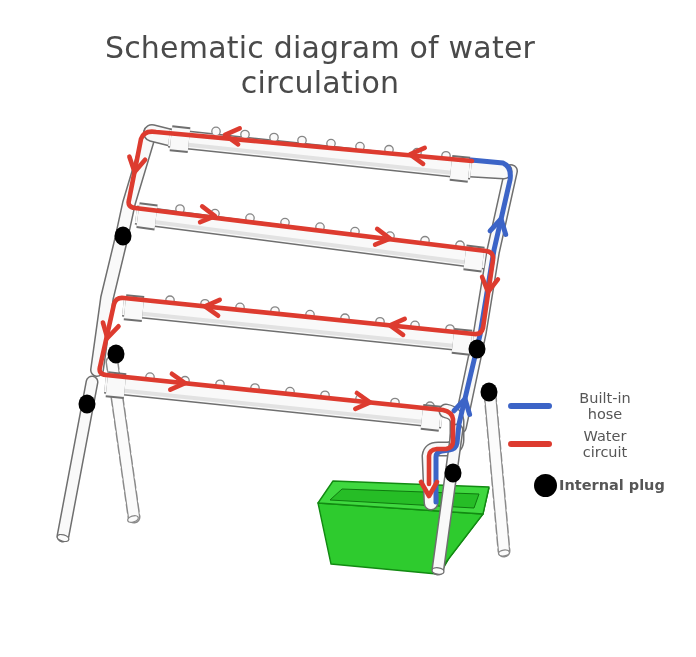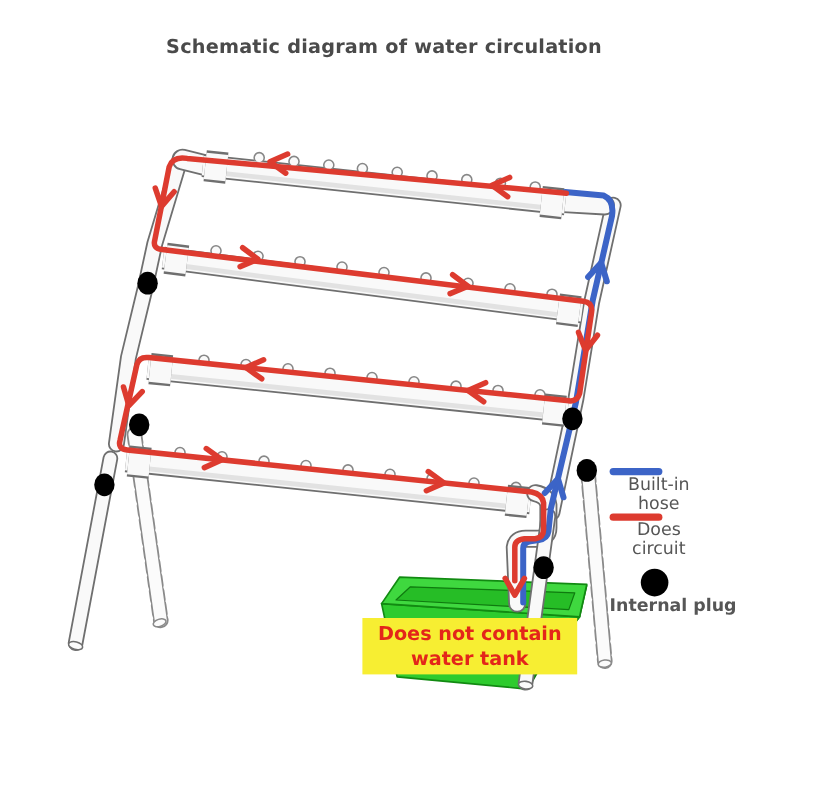--- a/index.html
+++ b/index.html
@@ -3,31 +3,31 @@
 <meta charset="utf-8">
 <style>
   html,body{margin:0;padding:0;background:#ffffff;}
   #stage{
     position:relative;width:696px;height:657px;background:#ffffff;overflow:hidden;
     font-family:"DejaVu Sans","Liberation Sans",sans-serif;
   }
   #diagram-svg{position:absolute;left:0;top:0;}
   .title{
     position:absolute;left:100px;top:30px;width:440px;
-    text-align:center;font-weight:bold;font-size:16px;line-height:1.17;
+    text-align:center;font-weight:normal;font-size:30px;line-height:1.17;
     color:#4a4a4a;letter-spacing:0.2px;
   }
   .note{
     position:absolute;left:302px;top:515px;width:179px;height:47px;
     background:#f7ee32;color:#e3261a;font-weight:bold;font-size:16px;
     line-height:1.3;display:flex;align-items:center;justify-content:center;
     text-align:center;padding:0 6px;box-sizing:border-box;
   }
   .legend{position:absolute;left:508px;top:390px;width:185px;color:#565656;font-size:14.5px;}
-  .legend-row{position:absolute;left:0;display:flex;align-items:flex-start;flex-direction:column;}
+  .legend-row{position:absolute;left:0;display:flex;align-items:center;}
   .legend-row.r1{top:0;}
   .legend-row.r2{top:38px;}
   .legend-row.r3{top:84px;font-weight:bold;}
   .swatch-line{width:44px;height:5.5px;border-radius:3px;flex:0 0 auto;margin-right:12px;}
   .swatch-line.blue{background:#3c64c7;}
   .swatch-line.red{background:#dd3b2f;}
   .swatch-dot{width:23px;height:23px;border-radius:50%;background:#000;flex:0 0 auto;margin-left:26px;margin-right:2px;}
   .legend-label{width:82px;text-align:center;line-height:1.12;}
   .legend-label.single{width:auto;text-align:left;white-space:nowrap;}
 </style>
@@ -208,30 +208,29 @@
       <ellipse cx="116" cy="354" rx="8.5" ry="9.5"></ellipse>
       <ellipse cx="87" cy="404" rx="8.5" ry="9.5"></ellipse>
       <ellipse cx="477" cy="349" rx="8.5" ry="9.5"></ellipse>
       <ellipse cx="489" cy="392" rx="8.5" ry="9.5"></ellipse>
       <ellipse cx="453" cy="473" rx="8.5" ry="9.5"></ellipse>
     </g>
   </svg>
 
   <div class="title">Schematic diagram of water circulation</div>
 
-  <div class="note">Does not contain water tank</div>
 
   <div class="legend">
     <div class="legend-row r1">
       <span class="swatch-line blue"></span>
       <span class="legend-label">Built-in hose</span>
     </div>
     <div class="legend-row r2">
       <span class="swatch-line red"></span>
-      <span class="legend-label">Does circuit</span>
+      <span class="legend-label">Water circuit</span>
     </div>
     <div class="legend-row r3">
       <span class="swatch-dot"></span>
       <span class="legend-label single">Internal plug</span>
     </div>
   </div>
 
 </div>
 
 </body></html>

